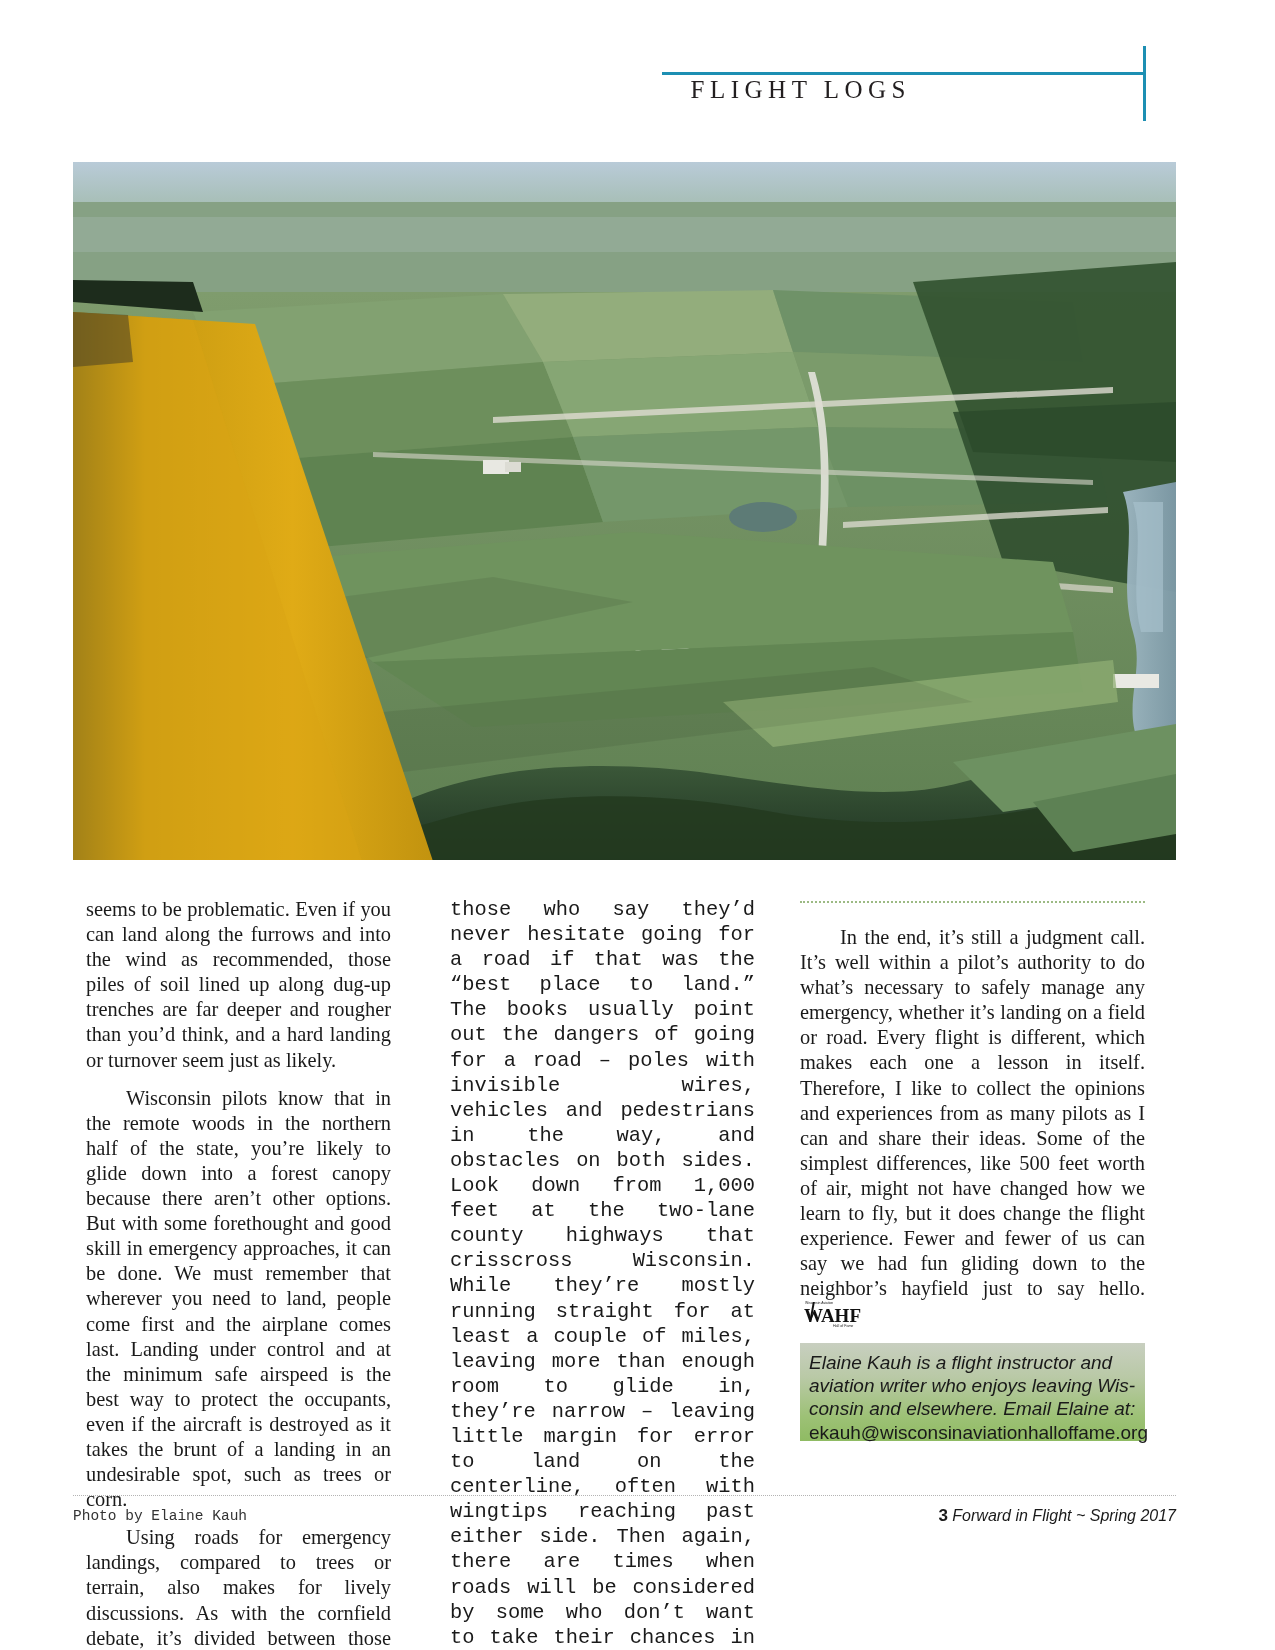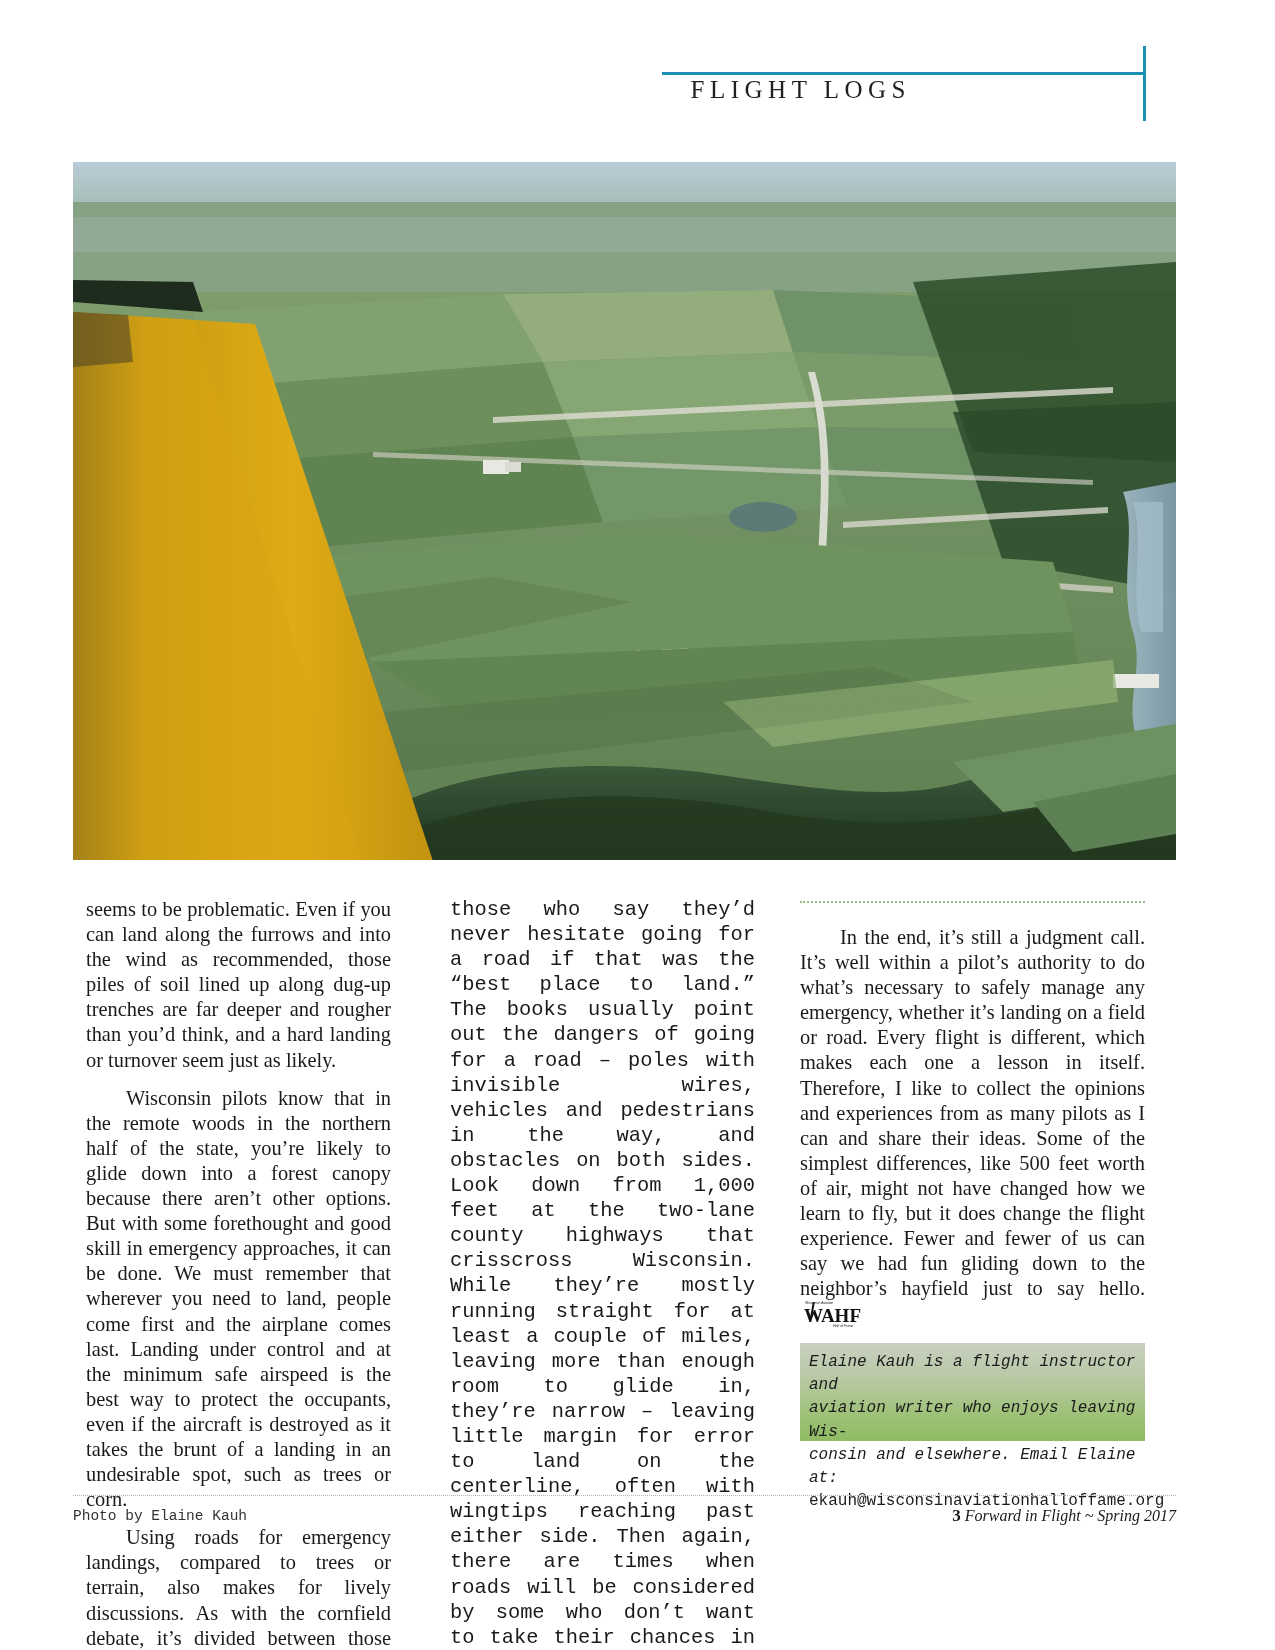--- a/index.html
+++ b/index.html
@@ -109,23 +109,23 @@
 
   
   .bio-box {
     position: absolute;
     left: 800px; top: 1343px;
     width: 345px; height: 98px;
     background: linear-gradient(to bottom, #c8cfc0 0%, #b9c9a6 35%, #9dc176 75%, #8fbb63 100%);
     padding: 8px 9px 6px 9px;
   }
   .bio-text {
-    font-family: Liberation Mono, monospace;
+    font-family: Liberation Sans, sans-serif;
     font-style: italic;
-    font-size: 16px;
+    font-size: 19px;
     line-height: 23.2px;
     color: #1a1a1a;
   }
   .bio-email { font-style: normal; text-align: right; }
 
   
   .footer-rule {
     position: absolute;
     left: 73px; top: 1495px;
     width: 1103px; height: 1px;
@@ -134,21 +134,21 @@
   .footer-left {
     position: absolute;
     left: 73px; top: 1508px;
     font-family: Liberation Mono, monospace;
     font-size: 14.5px;
     color: #333;
   }
   .footer-right {
     position: absolute;
     right: 99px; top: 1506px;
-    font-family: Liberation Serif, serif;
+    font-family: Liberation Sans, sans-serif;
     font-style: italic;
     font-size: 16px;
     color: #1a1a1a;
     white-space: nowrap;
   }
   .footer-page {
     font-weight: bold;
     font-style: normal;
     font-size: 17px;
   }

